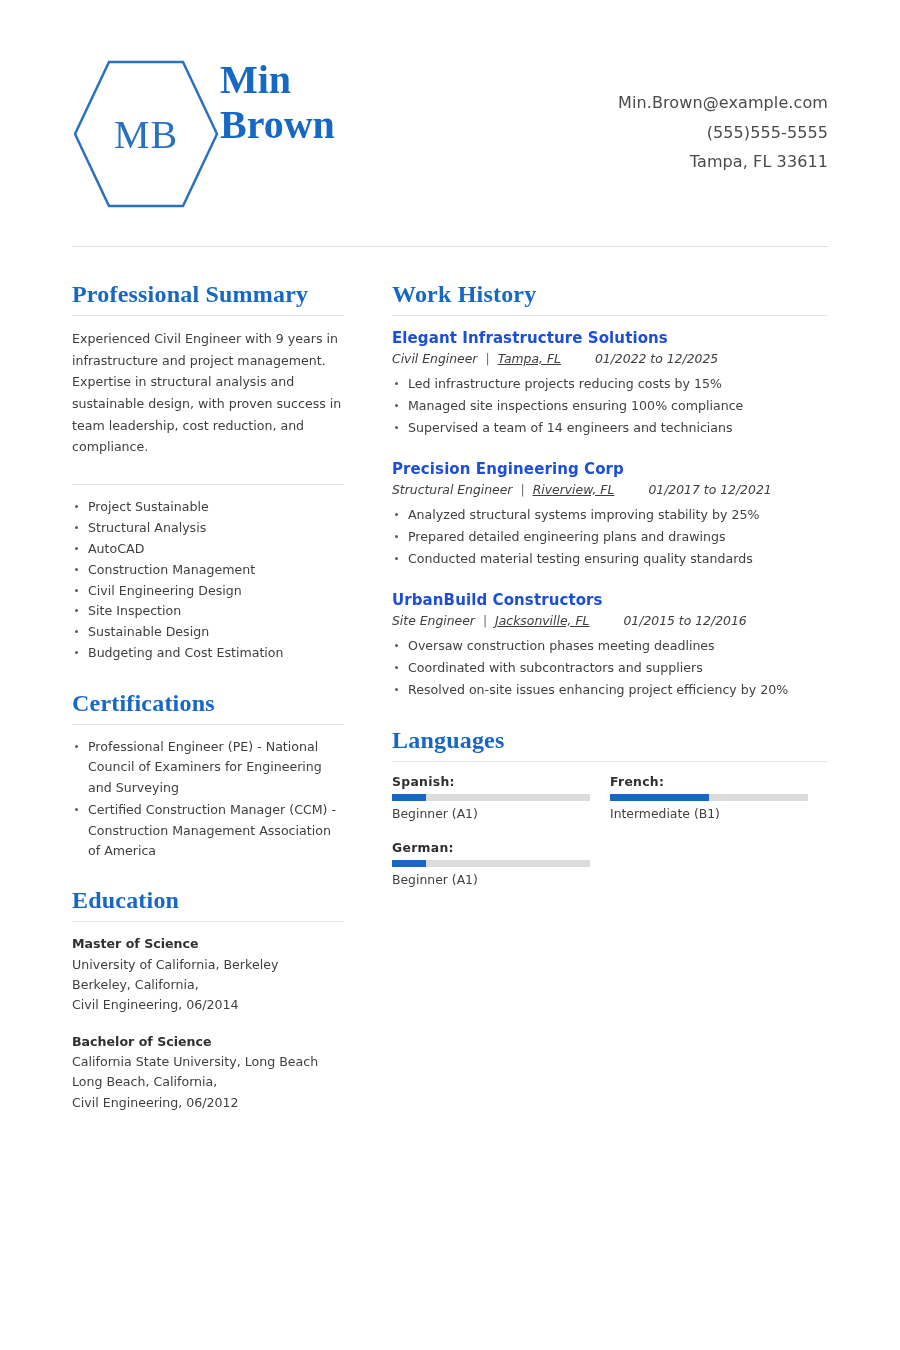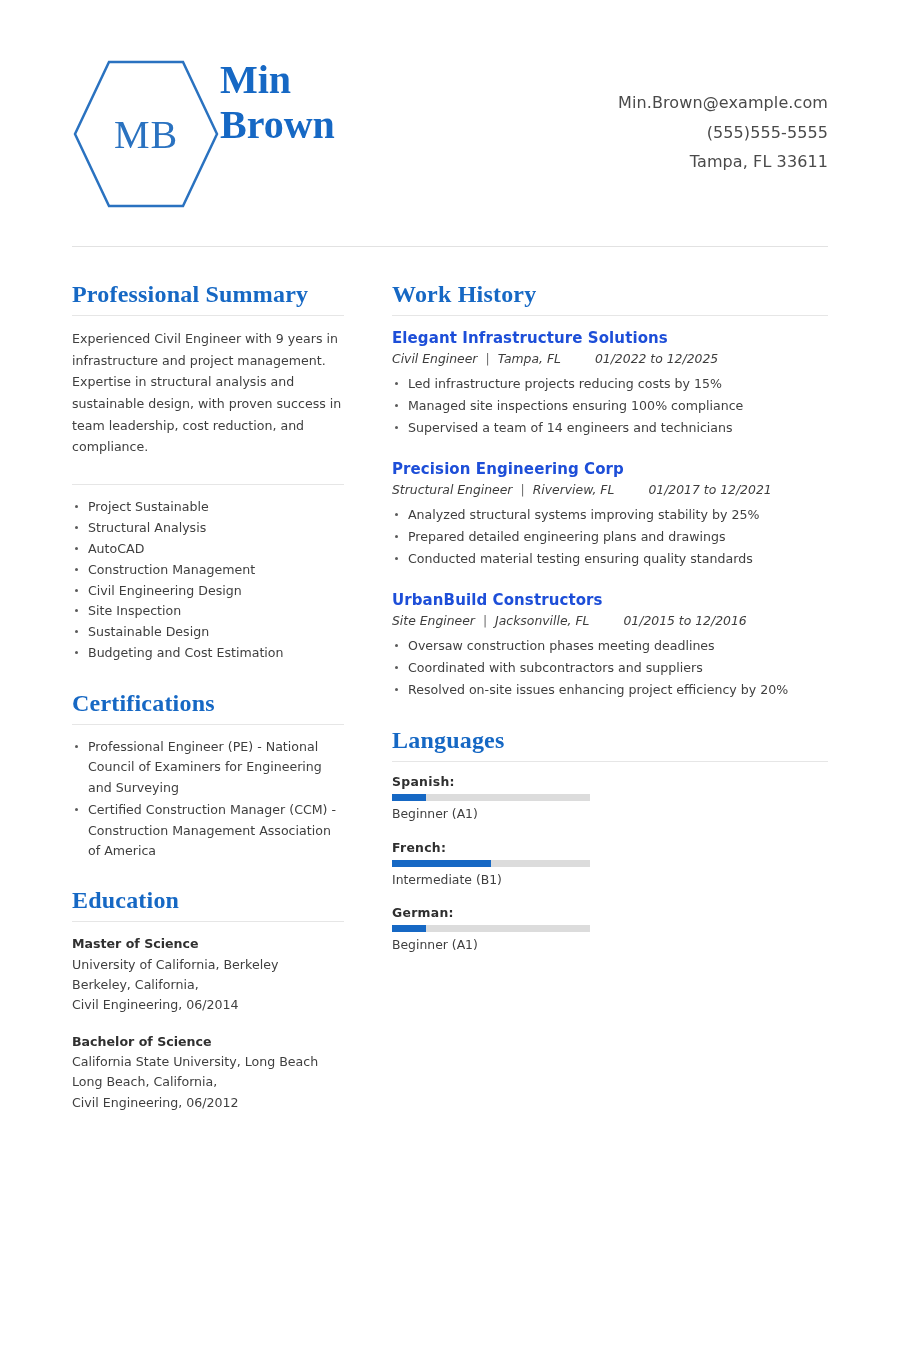--- a/index.html
+++ b/index.html
@@ -182,28 +182,27 @@
     font-size: 12.4px;
     color: #3d3d3d;
     margin-bottom: 6px;
     line-height: 1.5;
     display: flex;
     align-items: baseline;
   }
 
   .job-meta .role { white-space: pre; text-align: right; }
   .job-meta .sep { padding: 0 8px; color: #6d6d6d; }
-  .job-meta .loc { white-space: pre; }
+  .job-meta .loc { white-space: pre; text-decoration: underline; }
   .job-meta .dates { padding-left: 34px; white-space: pre; }
 
   
   .lang-grid {
     display: flex;
     flex-wrap: wrap;
-    flex-direction: column;
   }
 
   .lang-item {
     width: 50%;
     padding-right: 20px;
     margin-bottom: 16px;
   }
 
   .lang-name {
     font-size: 12.4px;

